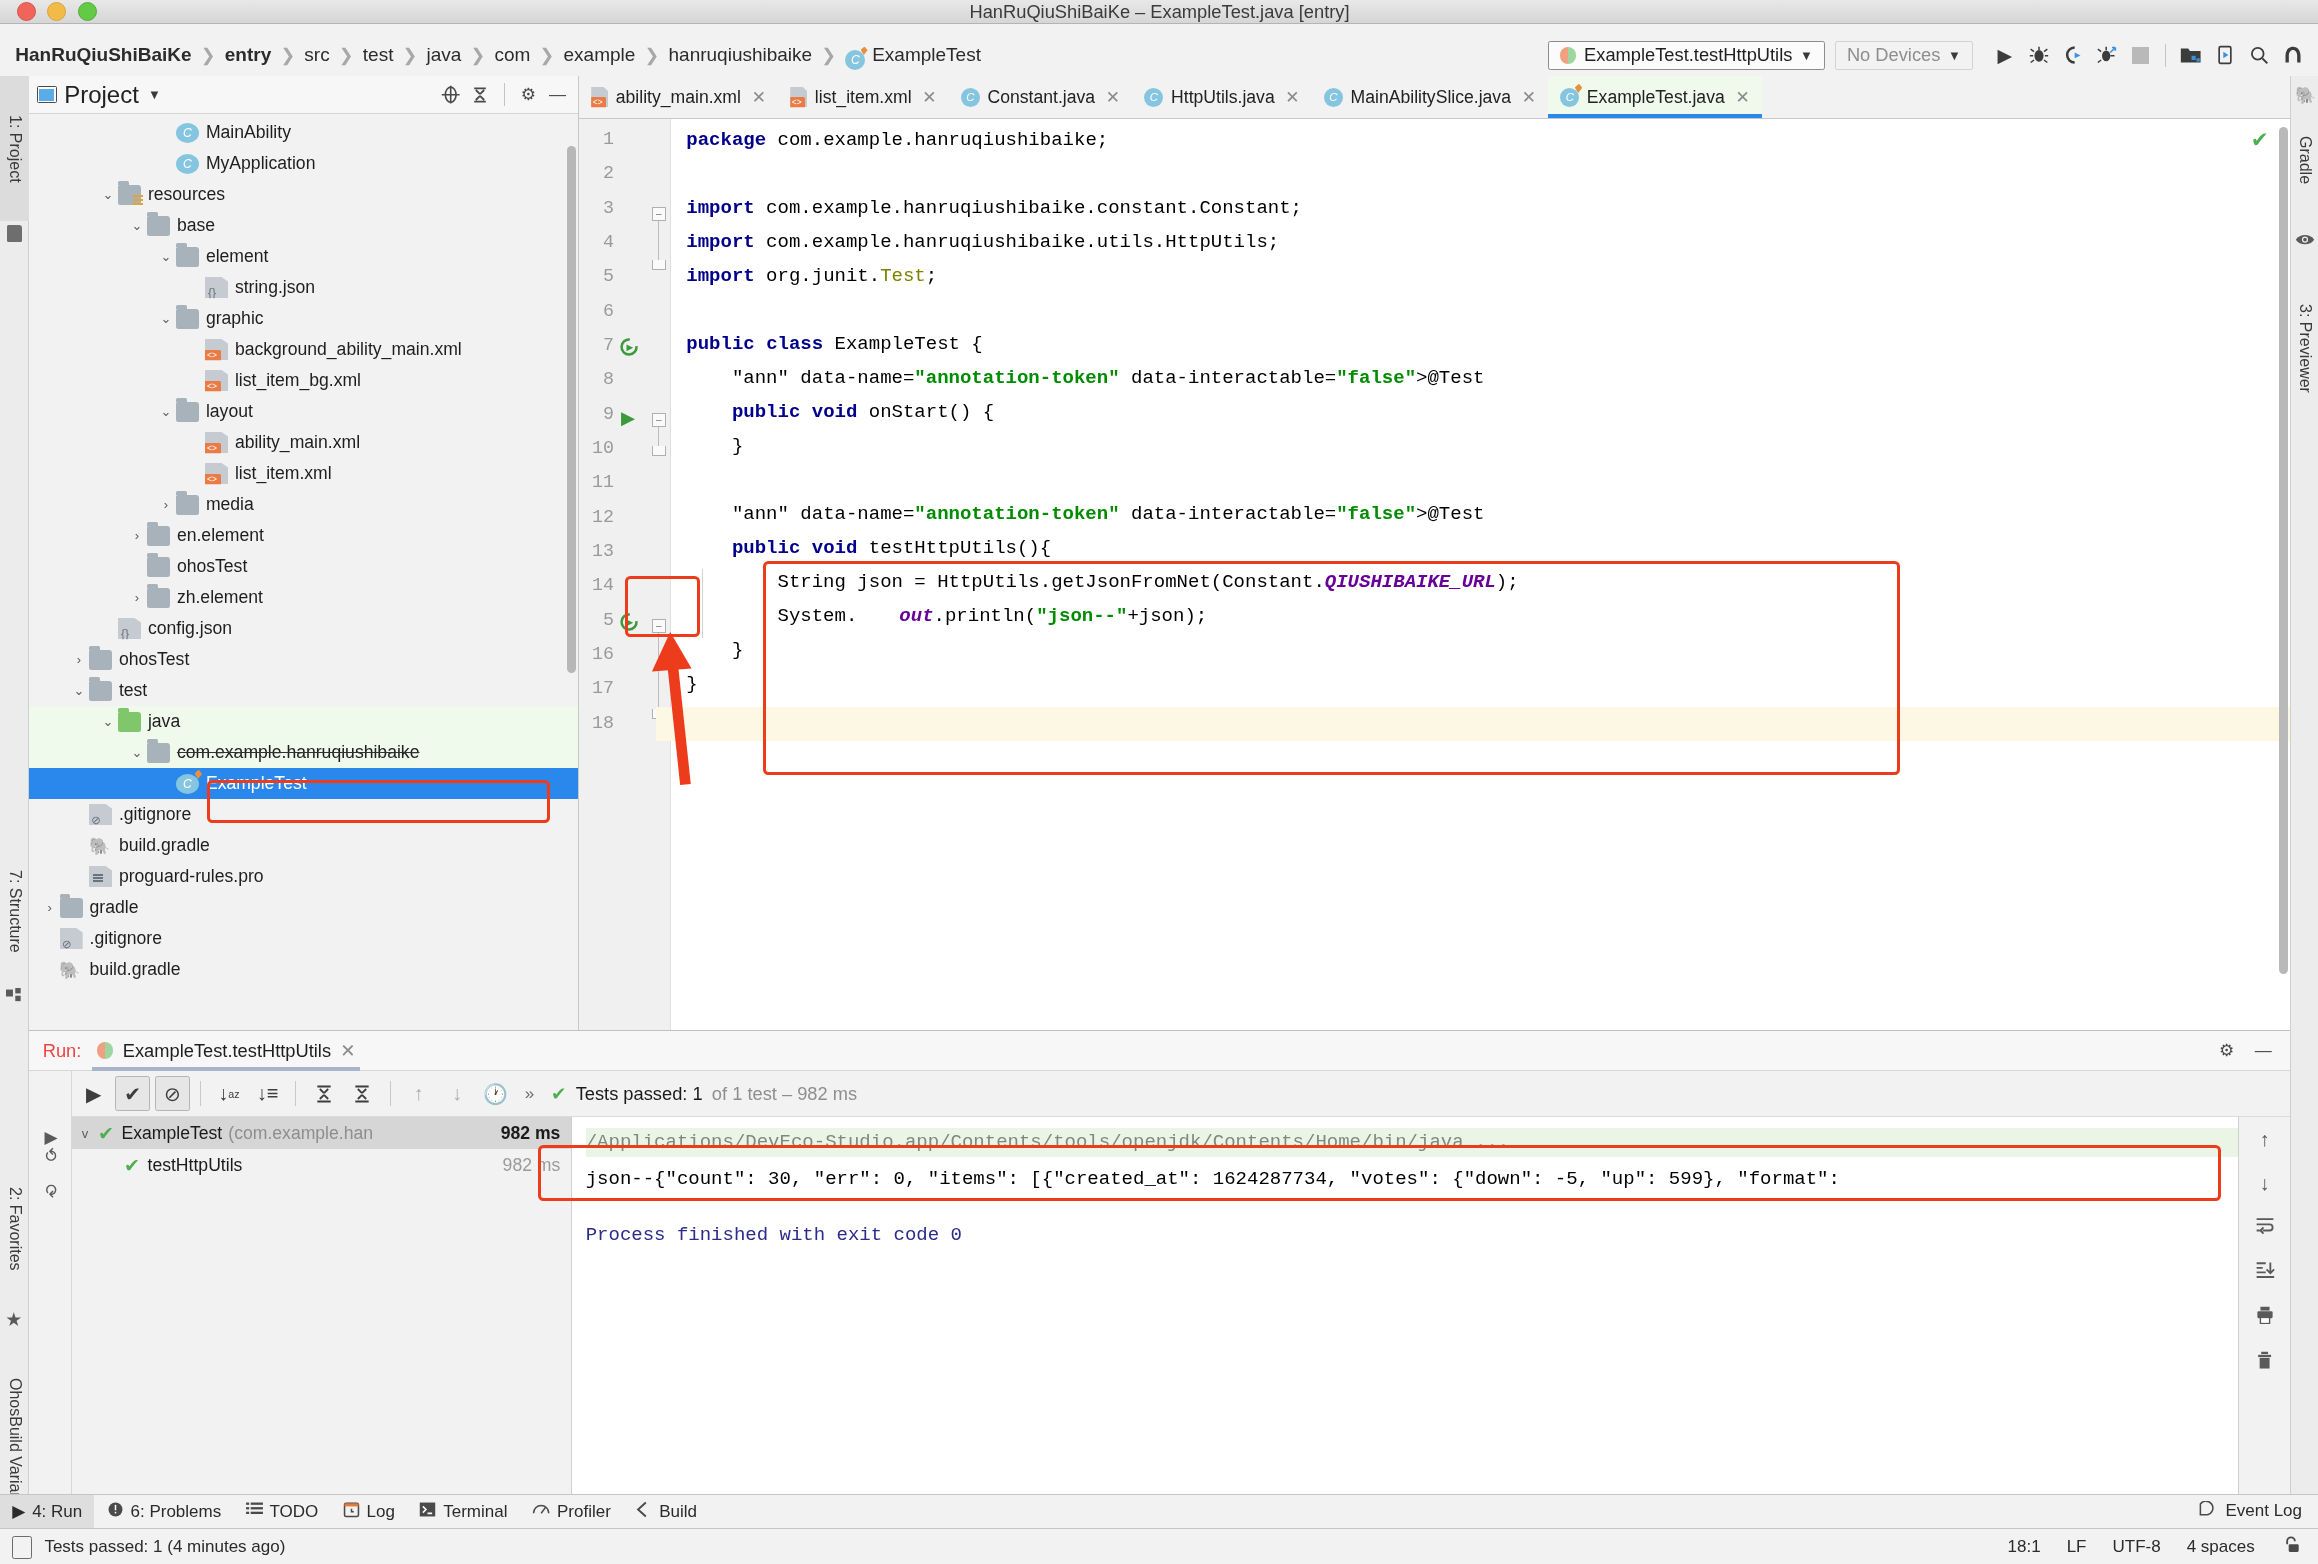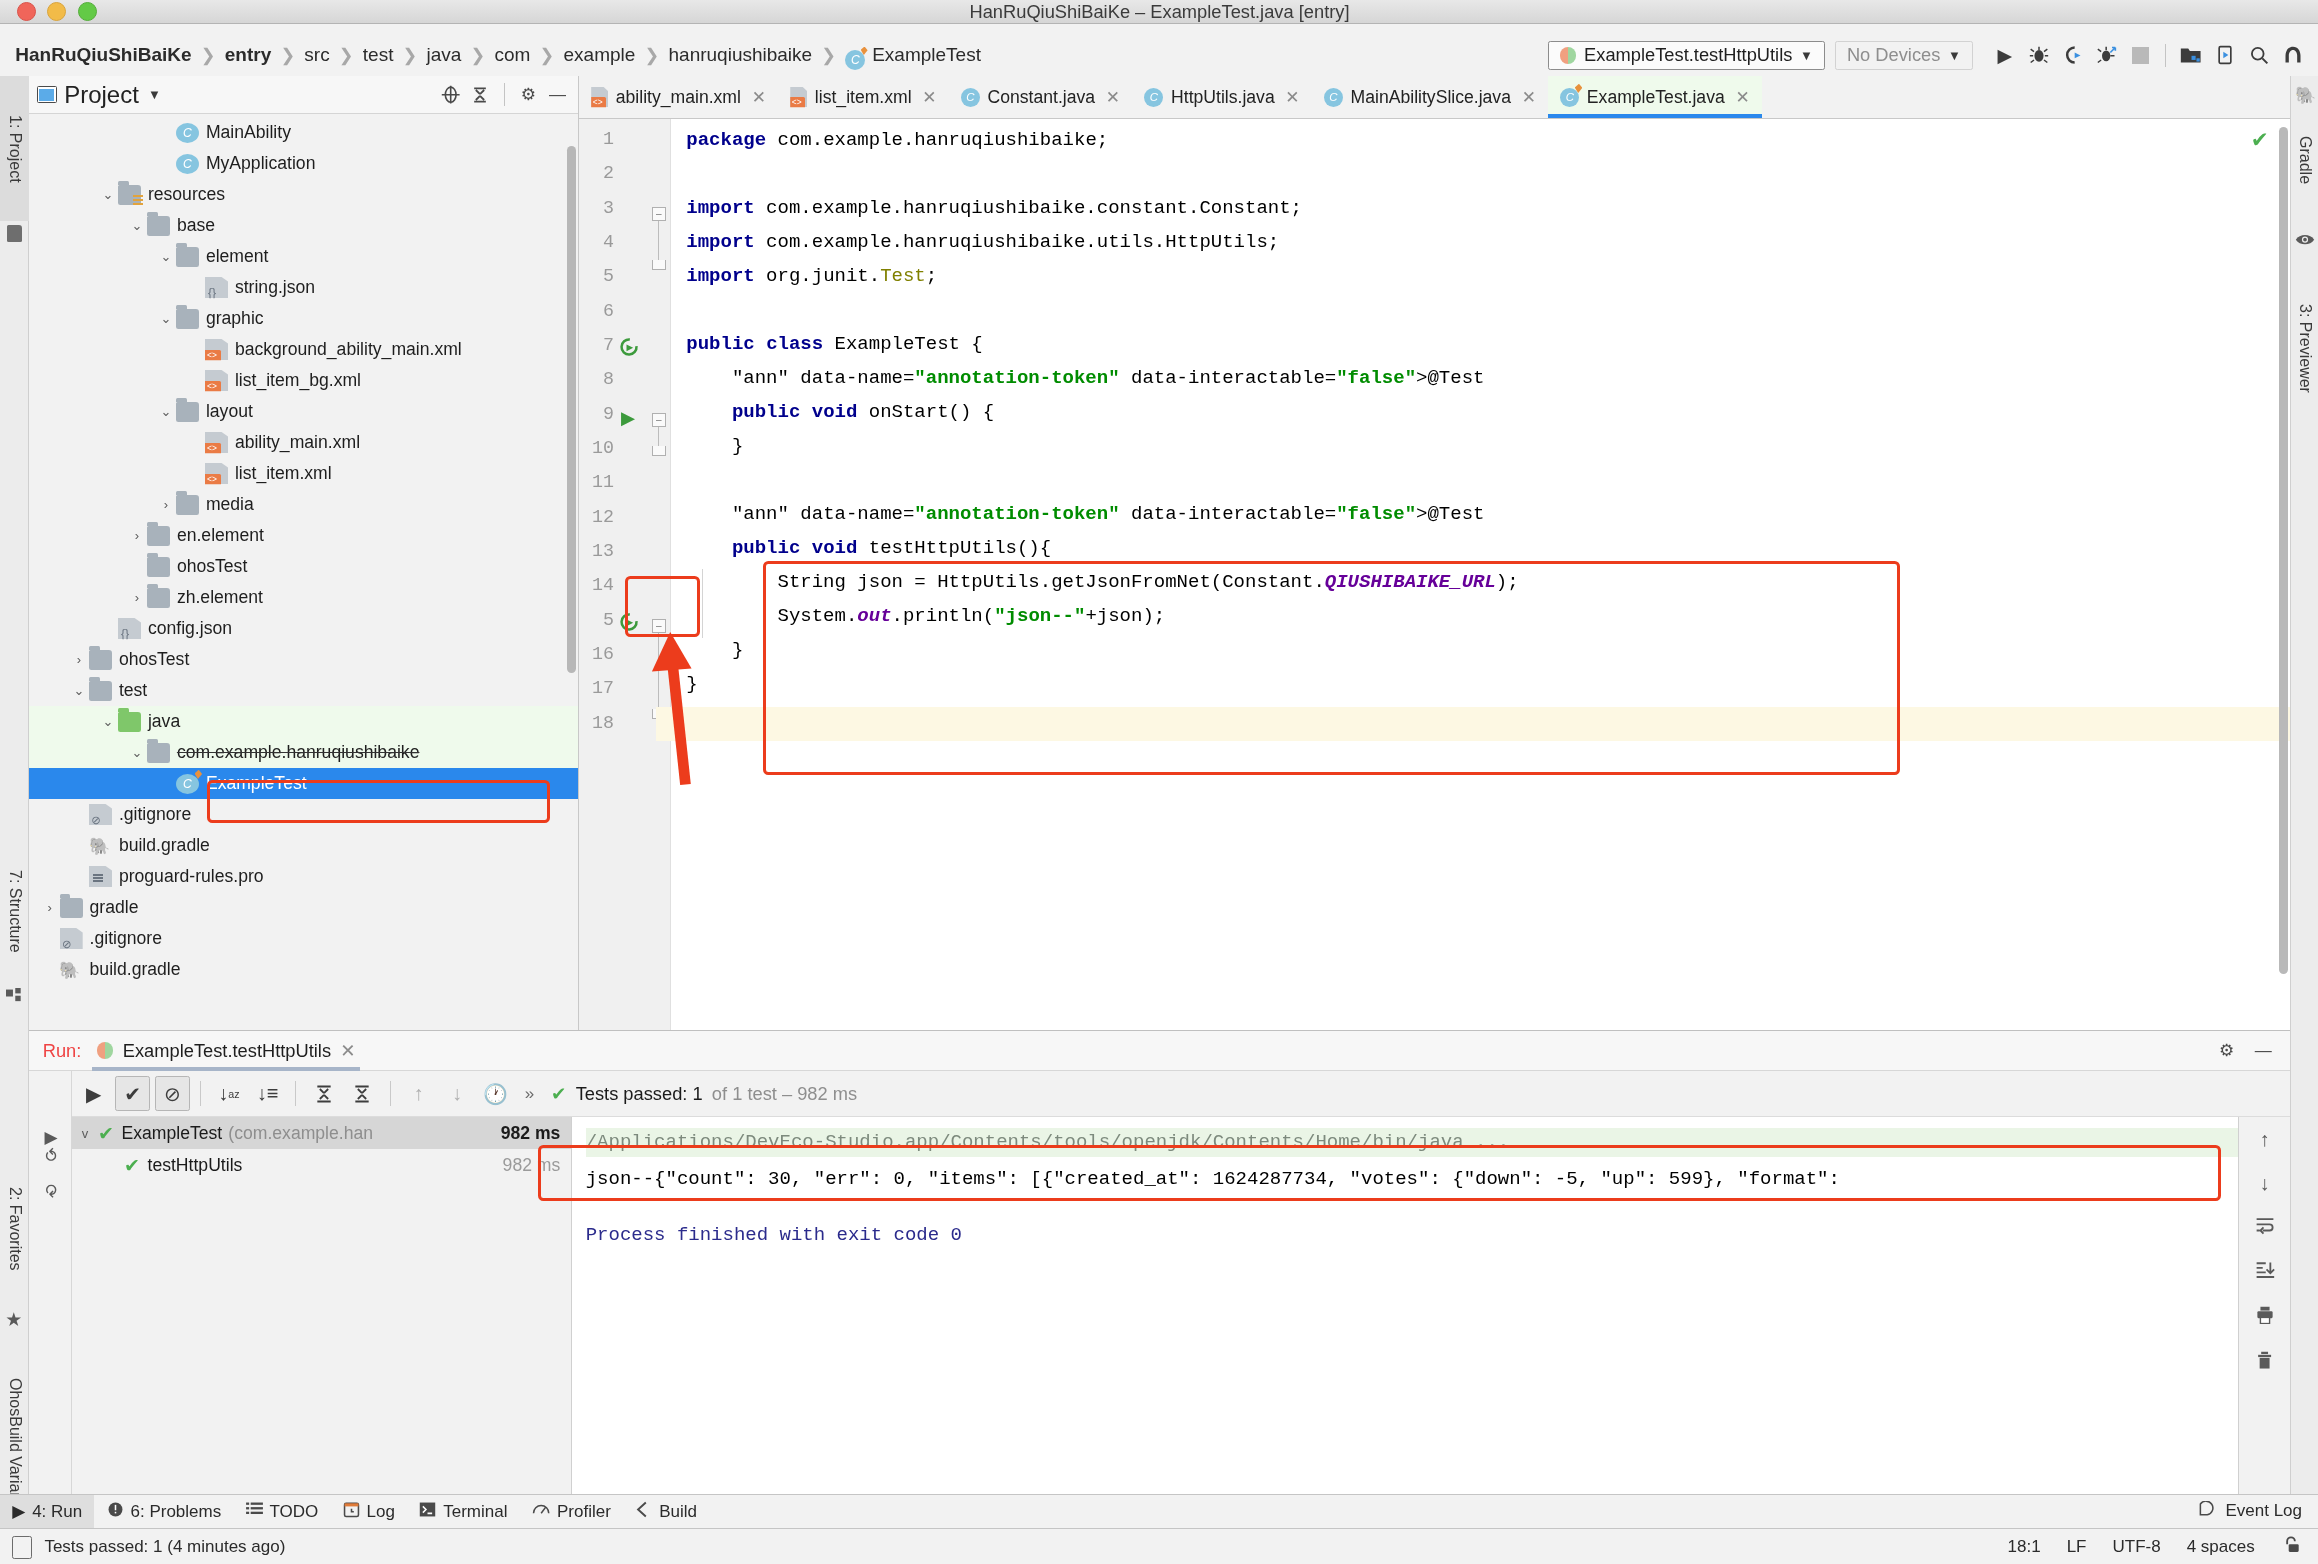--- a/index.html
+++ b/index.html
@@ -232,21 +232,21 @@
     flex: 1; position: relative;
     font-family: "Liberation Mono", monospace; font-size: 19px; line-height: 34px;
     padding-left: 15.3px; white-space: pre; color: #000;
     padding-top: 3.8px;
   }
   .ln { height: 34px; position: relative; }
   .kw { color: #00008c; font-weight: bold; }
   .ann { color: #808000; }
   .str { color: #008c00; font-weight: bold; }
   .field { color: #660099; font-weight: bold; font-style: italic; }
-  .statfield { color: #660099; font-weight: bold; font-style: italic; }
+  .statfield { color: #660099; font-weight: bold; font-style: italic; margin-left: 42px; }
   .caret-line {
     position:absolute; left:0; right:0; height:34px; background:#fdf8e3;
   }
   .indentguide { position:absolute; width:0.8px; background:#d4d4d4; }
 
   .code-hl {
     position:absolute; border:3.8px solid #ec3c1c; border-radius:5.3px; pointer-events:none;
   }
 
   .editor-scrollbar {

